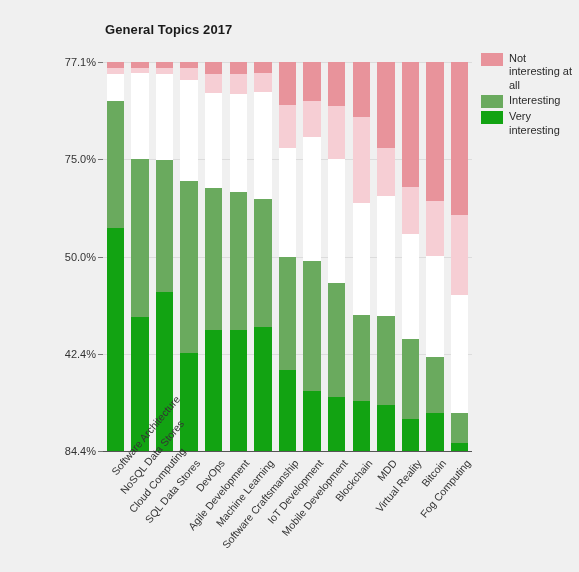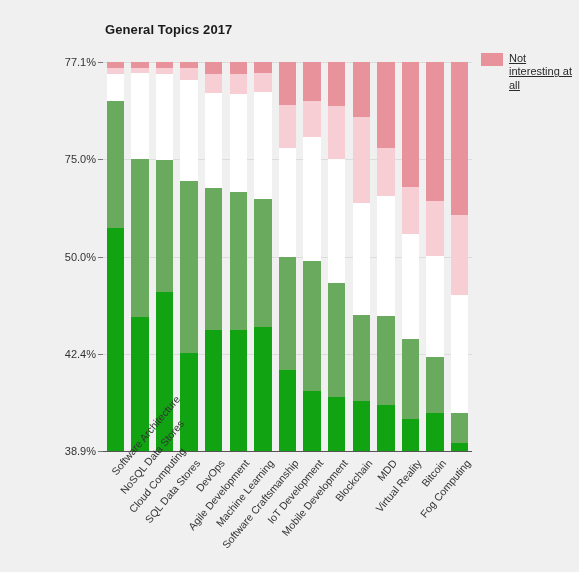--- a/index.html
+++ b/index.html
@@ -126,32 +126,31 @@
     margin-right: 6px;
     margin-top: 1px;
   }
   .legend-swatch.neutral-swatch {
     background: #ffffff;
   }
   .legend-text {
     font-size: 11px;
     color: #2a2a2a;
     line-height: 1.22;
-    text-decoration: underline;
   }
 </style>
 </head>
 <body>
 
 <div id="chart-root">
 
   <div class="chart-title">General Topics 2017</div>
 
   <div id="y-axis-labels">
-      <div class="y-label" style="top: 389px;">38.9%</div>
+      <div class="y-label" style="top: 389px;">84.4%</div>
       <div class="y-label" style="top: 291.75px;">42.4%</div>
       <div class="y-label" style="top: 194.5px;">50.0%</div>
       <div class="y-label" style="top: 97.25px;">75.0%</div>
       <div class="y-label" style="top: 0px;">77.1%</div>
     </div>
 
   <div id="plot-area">
     <div class="axis-line"></div>
   <div class="tick-mark" style="top: 389px;"></div>
       <div class="gridline" style="top: 291.75px;"></div>
@@ -285,15 +284,23 @@
       <div class="x-label" style="left: 0px; width: 311.5px;">Virtual Reality</div>
       <div class="x-label" style="left: 0px; width: 336.1px;">Bitcoin</div>
       <div class="x-label" style="left: 0px; width: 360.7px;">Fog Computing</div>
     </div>
 
   <div id="legend">
       <div class="legend-row">
         <span class="legend-swatch" style="background: rgb(232, 147, 155);"></span>
         <span class="legend-text">Not interesting at all</span>
       </div>
+      <div class="legend-row">
+        <span class="legend-swatch" style="background: rgb(106, 170, 94);"></span>
+        <span class="legend-text">Interesting</span>
+      </div>
+      <div class="legend-row">
+        <span class="legend-swatch" style="background: rgb(18, 163, 18);"></span>
+        <span class="legend-text">Very interesting</span>
+      </div>
     </div>
 
 </div>
 
 </body></html>

